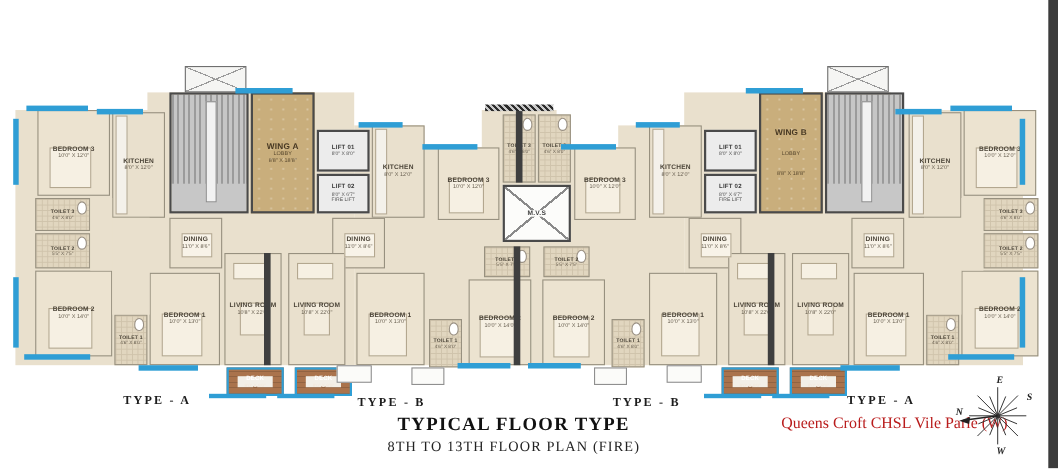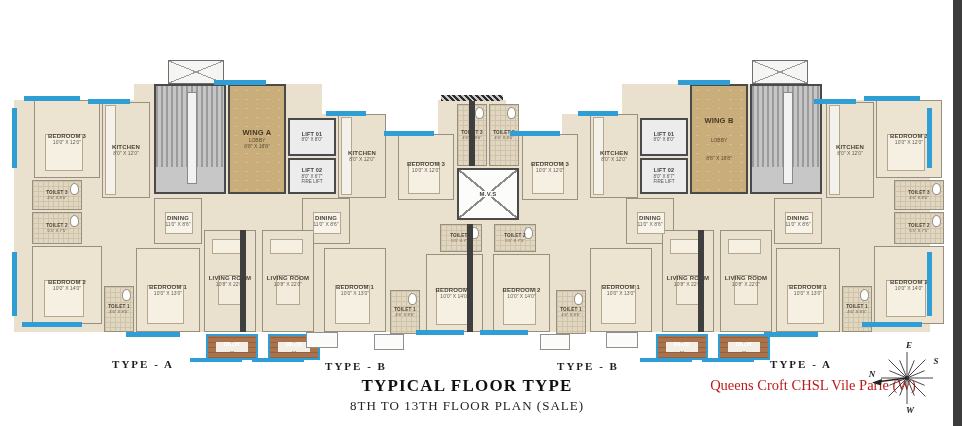--- a/index.html
+++ b/index.html
@@ -325,21 +325,21 @@
       <div class="wall" style="left: 469px; top: 100px; width: 6px; height: 66px;"></div>
       <div class="hatch" style="left: 441px; top: 95px; width: 62px; height: 6px;"></div>
       <div class="ledge" style="left: 306px; top: 332px; width: 32px; height: 16px;"></div>
       <div class="ledge" style="left: 374px; top: 334px; width: 30px; height: 16px;"></div>
       <div class="ledge" style="left: 606px; top: 332px; width: 32px; height: 16px;"></div>
       <div class="ledge" style="left: 540px; top: 334px; width: 30px; height: 16px;"></div>
     </div>
 
 
   <div class="title1">TYPICAL FLOOR TYPE</div>
-  <div class="title2">8TH TO 13TH FLOOR PLAN (SALE)</div>
+  <div class="title2">8TH TO 13TH FLOOR PLAN (FIRE)</div>
   <div class="project">Queens Croft CHSL Vile Parle (W)</div>
 
   <svg id="compass" width="74" height="78" viewBox="0 0 74 78">
     <g id="compass-lines" transform="translate(39,40)">
         <line x1="0" y1="0" x2="26.0" y2="0.0" stroke="#333" stroke-width="0.9"></line>
         <line x1="0" y1="0" x2="17.6" y2="7.3" stroke="#333" stroke-width="0.9"></line>
         <line x1="0" y1="0" x2="18.4" y2="18.4" stroke="#333" stroke-width="0.9"></line>
         <line x1="0" y1="0" x2="7.3" y2="17.6" stroke="#333" stroke-width="0.9"></line>
         <line x1="0" y1="0" x2="0.0" y2="26.0" stroke="#333" stroke-width="0.9"></line>
         <line x1="0" y1="0" x2="-7.3" y2="17.6" stroke="#333" stroke-width="0.9"></line>

